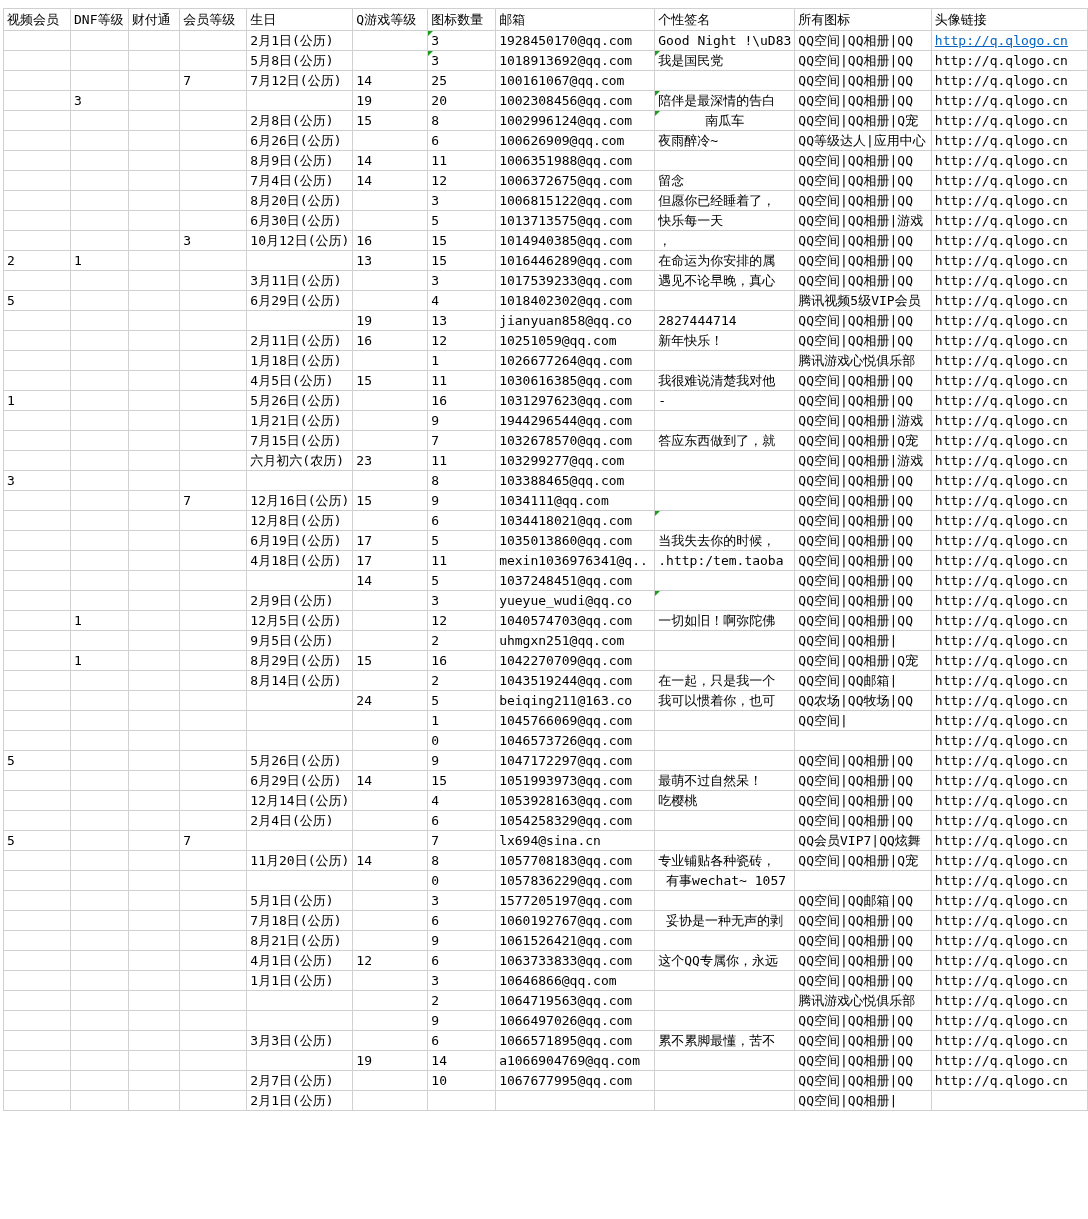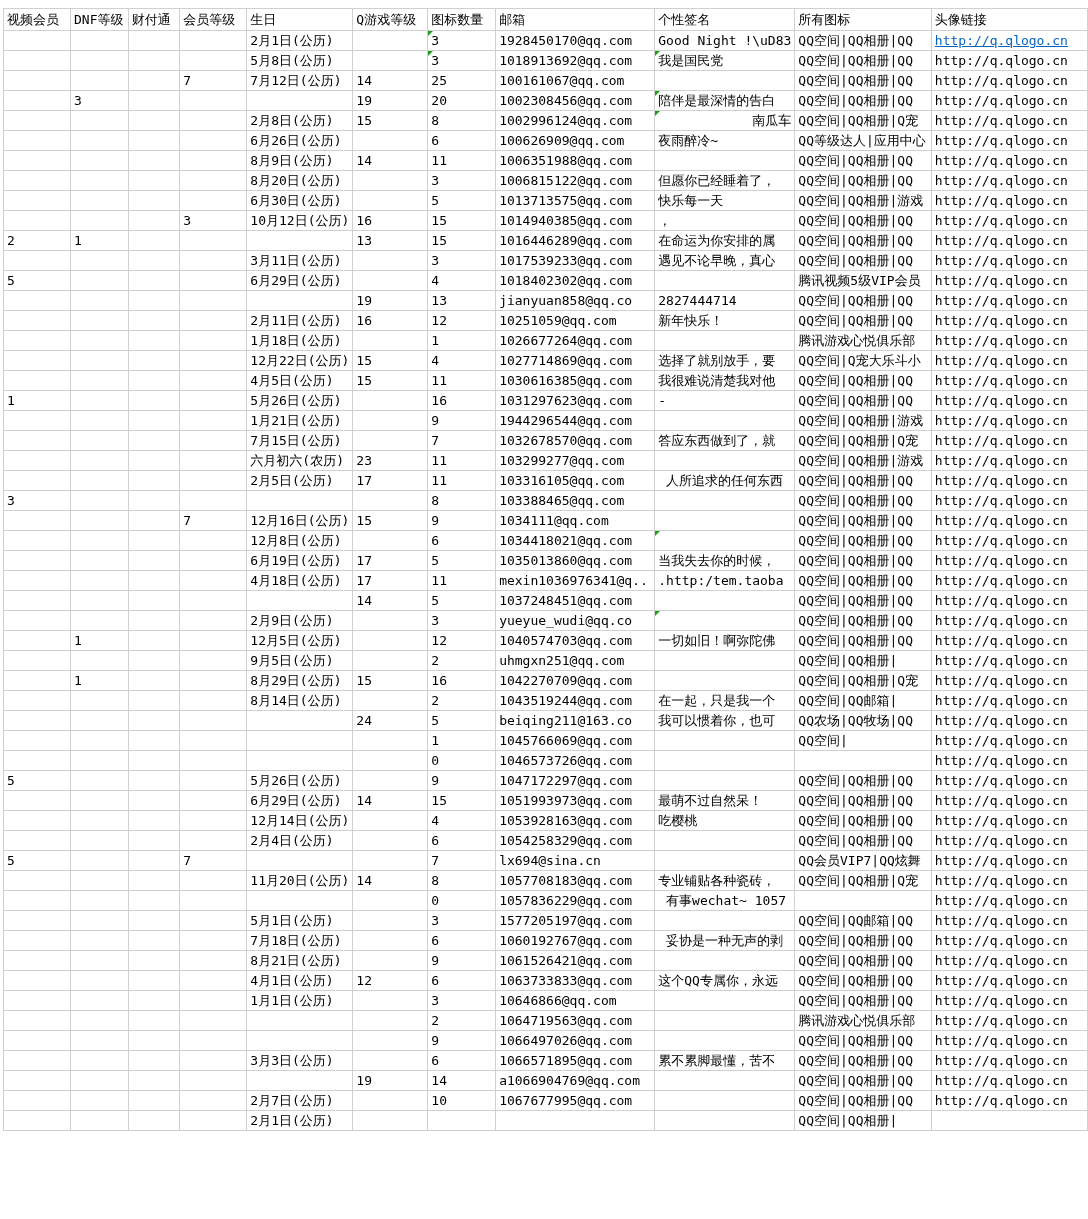--- a/index.html
+++ b/index.html
@@ -15,21 +15,21 @@
   th, td {
     border: 1px solid #d0d0d0;
     height: 20px; line-height: 19px;
     padding: 0 3px;
     white-space: pre; overflow: hidden;
     font-weight: normal; text-align: left;
     vertical-align: middle;
     position: relative;
   }
   thead th { height: 22px; }
-  td.right { text-align: right; }
+  td.right { text-align: center; }
   td.hyperlink { color: #0563c1; text-decoration: underline; }
   td.gt::before {
     content: "";
     position: absolute; top: 0; left: 0;
     width: 0; height: 0;
     border-top: 5px solid #1e9e1e;
     border-right: 5px solid transparent;
   }
 </style>
 </head>
@@ -155,20 +155,33 @@
           <td>1006351988@qq.com</td>
           <td></td>
           <td>QQ空间|QQ相册|QQ</td>
           <td>http://q.qlogo.cn</td>
         </tr>
         <tr>
           <td></td>
           <td></td>
           <td></td>
           <td></td>
+          <td>7月4日(公历)</td>
+          <td>14</td>
+          <td>12</td>
+          <td>1006372675@qq.com</td>
+          <td>留念</td>
+          <td>QQ空间|QQ相册|QQ</td>
+          <td>http://q.qlogo.cn</td>
+        </tr>
+        <tr>
+          <td></td>
+          <td></td>
+          <td></td>
+          <td></td>
           <td>8月20日(公历)</td>
           <td></td>
           <td>3</td>
           <td>1006815122@qq.com</td>
           <td>但愿你已经睡着了，</td>
           <td>QQ空间|QQ相册|QQ</td>
           <td>http://q.qlogo.cn</td>
         </tr>
         <tr>
           <td></td>
@@ -272,33 +285,20 @@
           <td>1026677264@qq.com</td>
           <td></td>
           <td>腾讯游戏心悦俱乐部</td>
           <td>http://q.qlogo.cn</td>
         </tr>
         <tr>
           <td></td>
           <td></td>
           <td></td>
           <td></td>
-          <td>12月22日(公历)</td>
-          <td>15</td>
-          <td>4</td>
-          <td>1027714869@qq.com</td>
-          <td>选择了就别放手，要</td>
-          <td>QQ空间|Q宠大乐斗小</td>
-          <td>http://q.qlogo.cn</td>
-        </tr>
-        <tr>
-          <td></td>
-          <td></td>
-          <td></td>
-          <td></td>
           <td>4月5日(公历)</td>
           <td>15</td>
           <td>11</td>
           <td>1030616385@qq.com</td>
           <td>我很难说清楚我对他</td>
           <td>QQ空间|QQ相册|QQ</td>
           <td>http://q.qlogo.cn</td>
         </tr>
         <tr>
           <td>1</td>
@@ -343,33 +343,20 @@
           <td></td>
           <td></td>
           <td></td>
           <td></td>
           <td>六月初六(农历)</td>
           <td>23</td>
           <td>11</td>
           <td>103299277@qq.com</td>
           <td></td>
           <td>QQ空间|QQ相册|游戏</td>
-          <td>http://q.qlogo.cn</td>
-        </tr>
-        <tr>
-          <td></td>
-          <td></td>
-          <td></td>
-          <td></td>
-          <td>2月5日(公历)</td>
-          <td>17</td>
-          <td>11</td>
-          <td>103316105@qq.com</td>
-          <td> 人所追求的任何东西</td>
-          <td>QQ空间|QQ相册|QQ</td>
           <td>http://q.qlogo.cn</td>
         </tr>
         <tr>
           <td>3</td>
           <td></td>
           <td></td>
           <td></td>
           <td></td>
           <td></td>
           <td>8</td>

